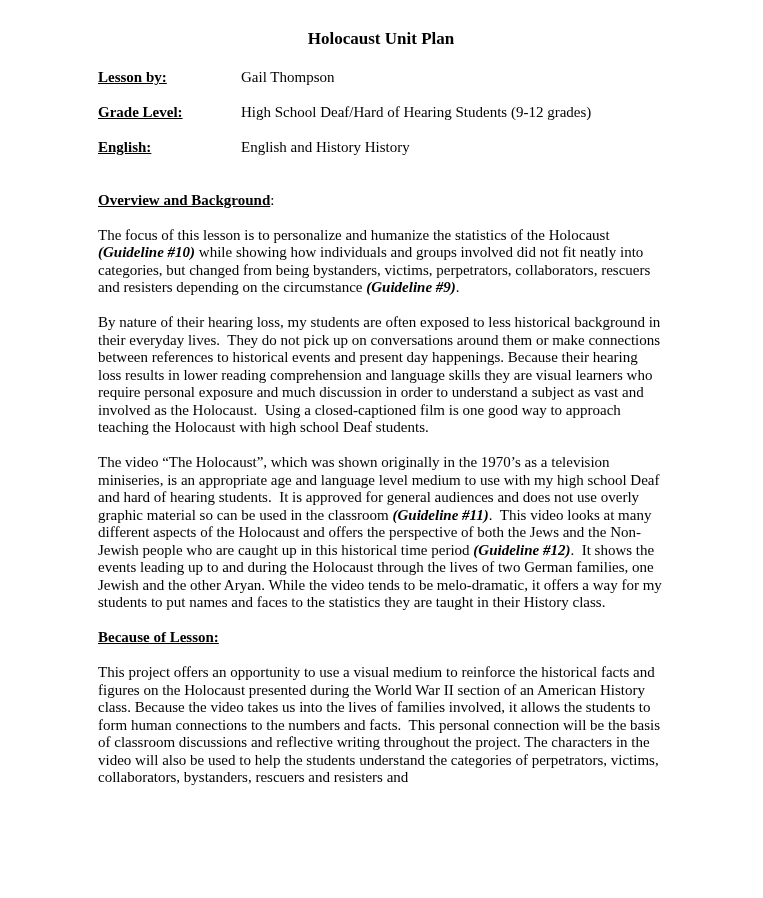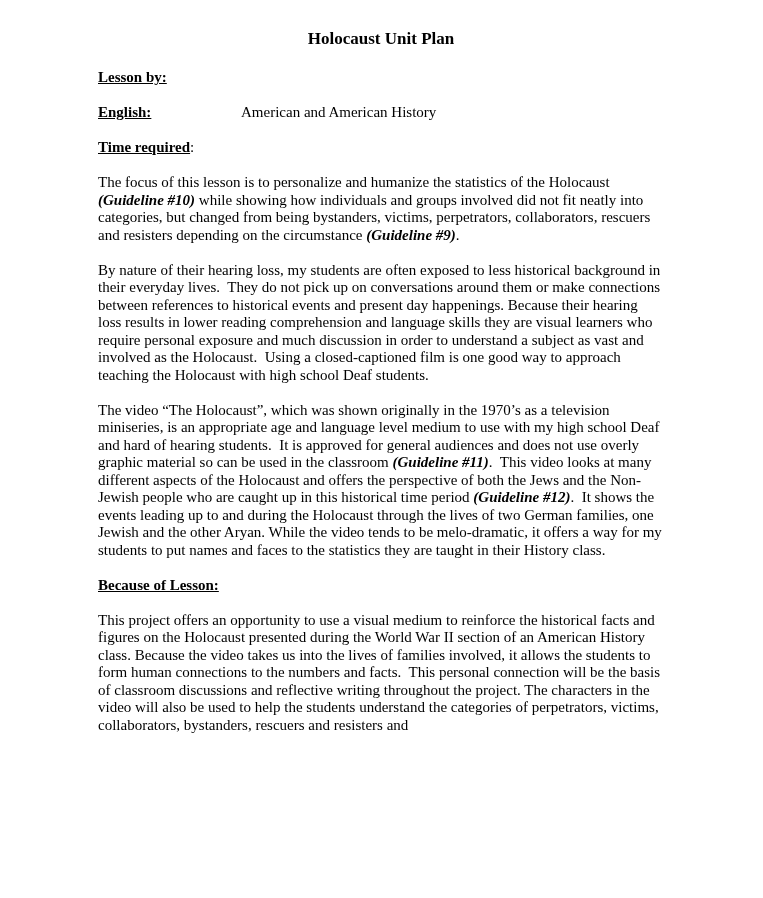--- a/index.html
+++ b/index.html
@@ -65,32 +65,37 @@
 </style>
 </head>
 <body>
 
 <div class="page">
 
   <h1 class="doc-title">Holocaust Unit Plan</h1>
 
   <div class="meta-row">
     <span class="meta-label"><span class="u">Lesson by:</span><span class="suffix"></span></span>
+    <span class="meta-value">Gail Thompson</span>
   </div>
 
+  <div class="meta-row">
+    <span class="meta-label"><span class="u">Grade Level:</span><span class="suffix"></span></span>
+    <span class="meta-value">High School Deaf/Hard of Hearing Students (9-12 grades)</span>
+  </div>
 
   <div class="meta-row">
     <span class="meta-label"><span class="u">English:</span><span class="suffix"></span></span>
-    <span class="meta-value">American and American History</span>
+    <span class="meta-value">English and History History</span>
   </div>
 
   <div class="meta-row">
-    <span class="meta-label"><span class="u">Time required</span><span class="suffix" style="font-weight:normal">:</span></span>
   </div>
 
+  <p class="heading"><span class="u">Overview and Background</span><span class="suffix">:</span></p>
 
   <p class="para"><span>The focus of this lesson is to personalize and humanize the statistics of the Holocaust </span><b>(Guideline #10)</b><span> while showing how individuals and groups involved did not fit neatly into categories, but changed from being bystanders, victims, perpetrators, collaborators, rescuers and resisters depending on the circumstance </span><b>(Guideline #9)</b><span>.</span></p>
 
   <p class="para">By nature of their hearing loss, my students are often exposed to less historical background in their everyday lives.  They do not pick up on conversations around them or make connections between references to historical events and present day happenings. Because their hearing loss results in lower reading comprehension and language skills they are visual learners who require personal exposure and much discussion in order to understand a subject as vast and involved as the Holocaust.  Using a closed-captioned film is one good way to approach teaching the Holocaust with high school Deaf students.</p>
 
   <p class="para"><span>The video “The Holocaust”, which was shown originally in the 1970’s as a television miniseries, is an appropriate age and language level medium to use with my high school Deaf and hard of hearing students.  It is approved for general audiences and does not use overly graphic material so can be used in the classroom </span><b>(Guideline #11)</b><span>.  This video looks at many different aspects of the Holocaust and offers the perspective of both the Jews and the Non-Jewish people who are caught up in this historical time period </span><b>(Guideline #12)</b><span>.  It shows the events leading up to and during the Holocaust through the lives of two German families, one Jewish and the other Aryan. While the video tends to be melo-dramatic, it offers a way for my students to put names and faces to the statistics they are taught in their History class.</span></p>
 
   <p class="heading"><span class="u">Because of Lesson:</span><span class="suffix"></span></p>
 
   <p class="para">This project offers an opportunity to use a visual medium to reinforce the historical facts and figures on the Holocaust presented during the World War II section of an American History class. Because the video takes us into the lives of families involved, it allows the students to form human connections to the numbers and facts.  This personal connection will be the basis of classroom discussions and reflective writing throughout the project. The characters in the video will also be used to help the students understand the categories of perpetrators, victims, collaborators, bystanders, rescuers and resisters and</p>

